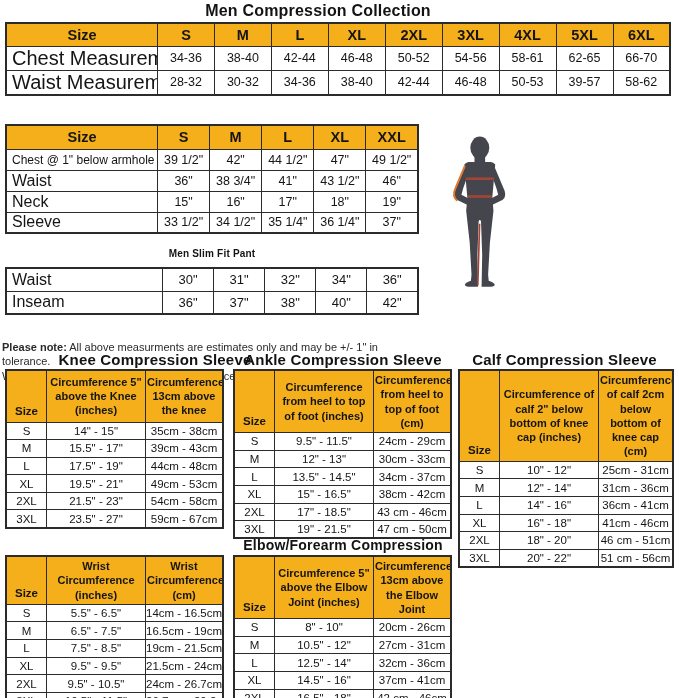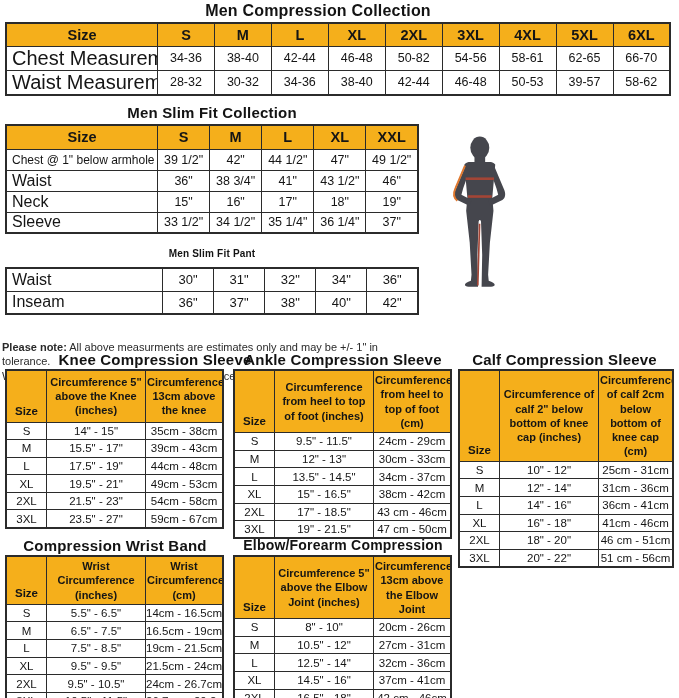--- a/index.html
+++ b/index.html
@@ -71,42 +71,41 @@
           <th class="c9">6XL</th>
         </tr>
       </thead>
       <tbody>
         <tr>
           <td class="c0">Chest Measurement</td>
           <td class="c1">34-36</td>
           <td class="c2">38-40</td>
           <td class="c3">42-44</td>
           <td class="c4">46-48</td>
-          <td class="c5">50-82</td>
+          <td class="c5">50-52</td>
           <td class="c6">54-56</td>
           <td class="c7">58-61</td>
           <td class="c8">62-65</td>
           <td class="c9">66-70</td>
         </tr>
         <tr>
           <td class="c0">Waist Measurement</td>
           <td class="c1">28-32</td>
           <td class="c2">30-32</td>
           <td class="c3">34-36</td>
           <td class="c4">38-40</td>
           <td class="c5">42-44</td>
           <td class="c6">46-48</td>
           <td class="c7">50-53</td>
           <td class="c8">39-57</td>
           <td class="c9">58-62</td>
         </tr>
       </tbody>
     </table>
 
-  <div class="abs title" style="top:104px;left:0;width:424px;font-size:15px;">Men Slim Fit Collection</div>
   <table id="t-slim" class="abs t-big" style="top:124px;left:5px;">
       <thead>
         <tr>
           <th class="c0">Size</th>
           <th class="c1">S</th>
           <th class="c2">M</th>
           <th class="c3">L</th>
           <th class="c4">XL</th>
           <th class="c5">XXL</th>
         </tr>
@@ -312,21 +311,20 @@
           <td class="c2">46 cm - 51cm</td>
         </tr>
         <tr>
           <td class="c0">3XL</td>
           <td class="c1">20" - 22"</td>
           <td class="c2">51 cm - 56cm</td>
         </tr>
       </tbody>
     </table>
 
-  <div class="abs title sm-title" style="top:537px;left:0;width:230px;">Compression Wrist Band</div>
   <table class="abs t-small hdr-mid" style="top:555px;left:5px;">
       <thead>
         <tr>
           <th class="c0">Size</th>
           <th class="c1">Wrist Circumference (inches)</th>
           <th class="c2">Wrist Circumference (cm)</th>
         </tr>
       </thead>
       <tbody>
         <tr>

